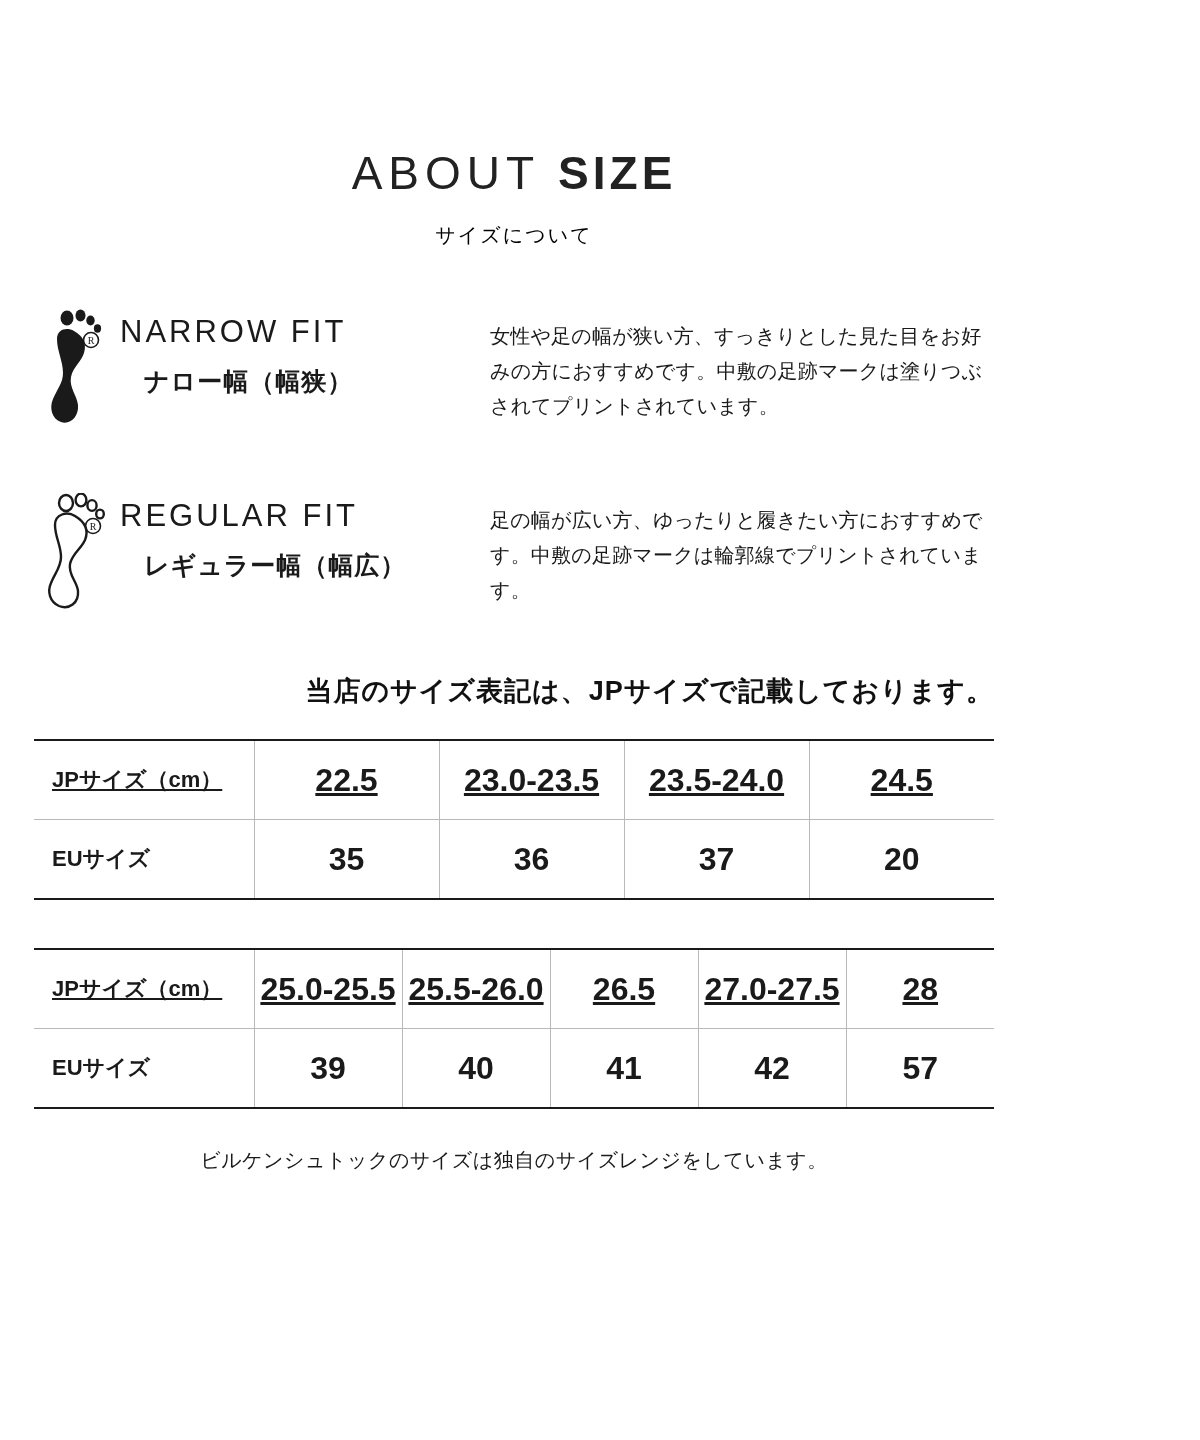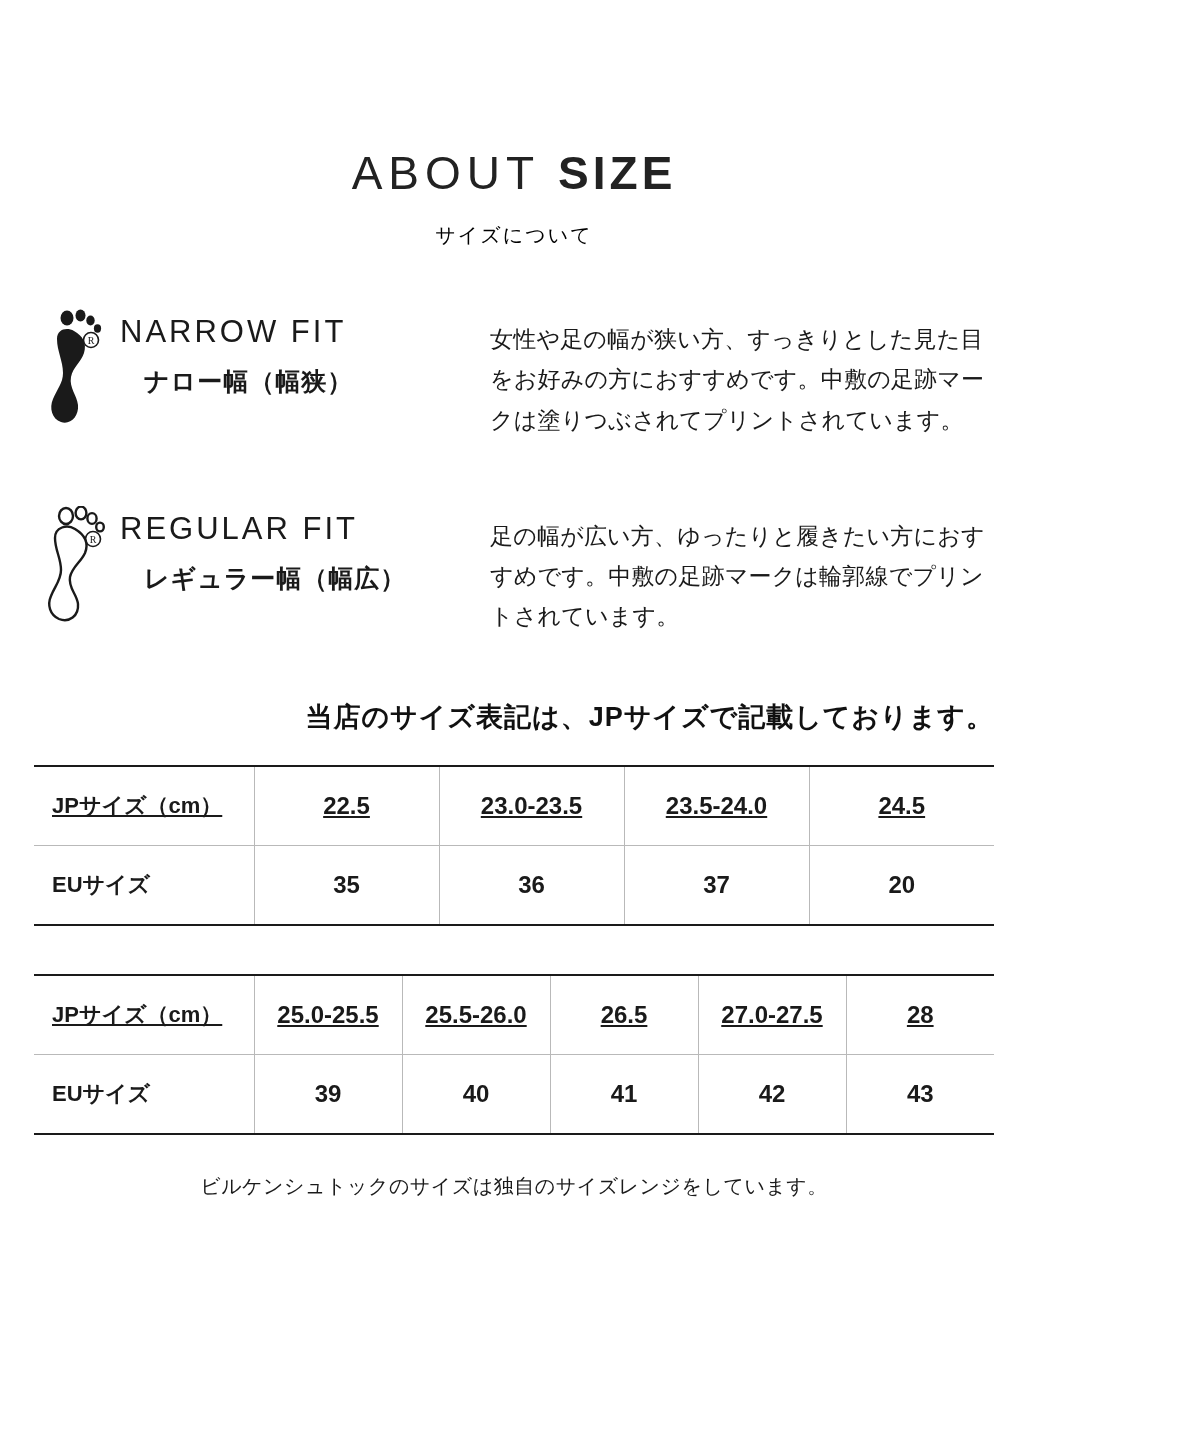--- a/index.html
+++ b/index.html
@@ -85,21 +85,21 @@
     margin-top: 16px;
     margin-left: 24px;
     font-size: 25px;
     font-weight: 700;
     letter-spacing: 1px;
     color: #1a1a1a;
     white-space: nowrap;
   }
   .fit-desc {
     flex: 1;
-    font-size: 23px;
+    font-size: 20px;
     line-height: 1.75;
     color: #1a1a1a;
     padding-top: 14px;
     letter-spacing: 0.2px;
   }
 
   
   .table-heading {
     text-align: right;
     font-size: 27px;
@@ -111,21 +111,21 @@
   }
 
   
   .size-table {
     width: 100%;
     border-collapse: collapse;
     table-layout: fixed;
   }
   .size-table td {
     text-align: center;
-    font-size: 24px;
+    font-size: 32px;
     font-weight: 700;
     color: #1a1a1a;
     height: 76px;
     vertical-align: middle;
   }
   .size-table td.rowhead {
     font-size: 22px;
     font-weight: 700;
     text-align: left;
     padding-left: 18px;
@@ -269,20 +269,20 @@
         <td class="vline">26.5</td>
         <td class="vline">27.0-27.5</td>
         <td class="vline">28</td>
       </tr>
       <tr class="mid-border bottom-border">
         <td class="rowhead">EUサイズ</td>
         <td class="vline">39</td>
         <td class="vline">40</td>
         <td class="vline">41</td>
         <td class="vline">42</td>
-        <td class="vline">43</td>
+        <td class="vline">57</td>
       </tr>
     </tbody>
   </table>
 
   <div class="table-note">ビルケンシュトックのサイズは独自のサイズレンジをしています。</div>
 
 </div>
 
 </body></html>

